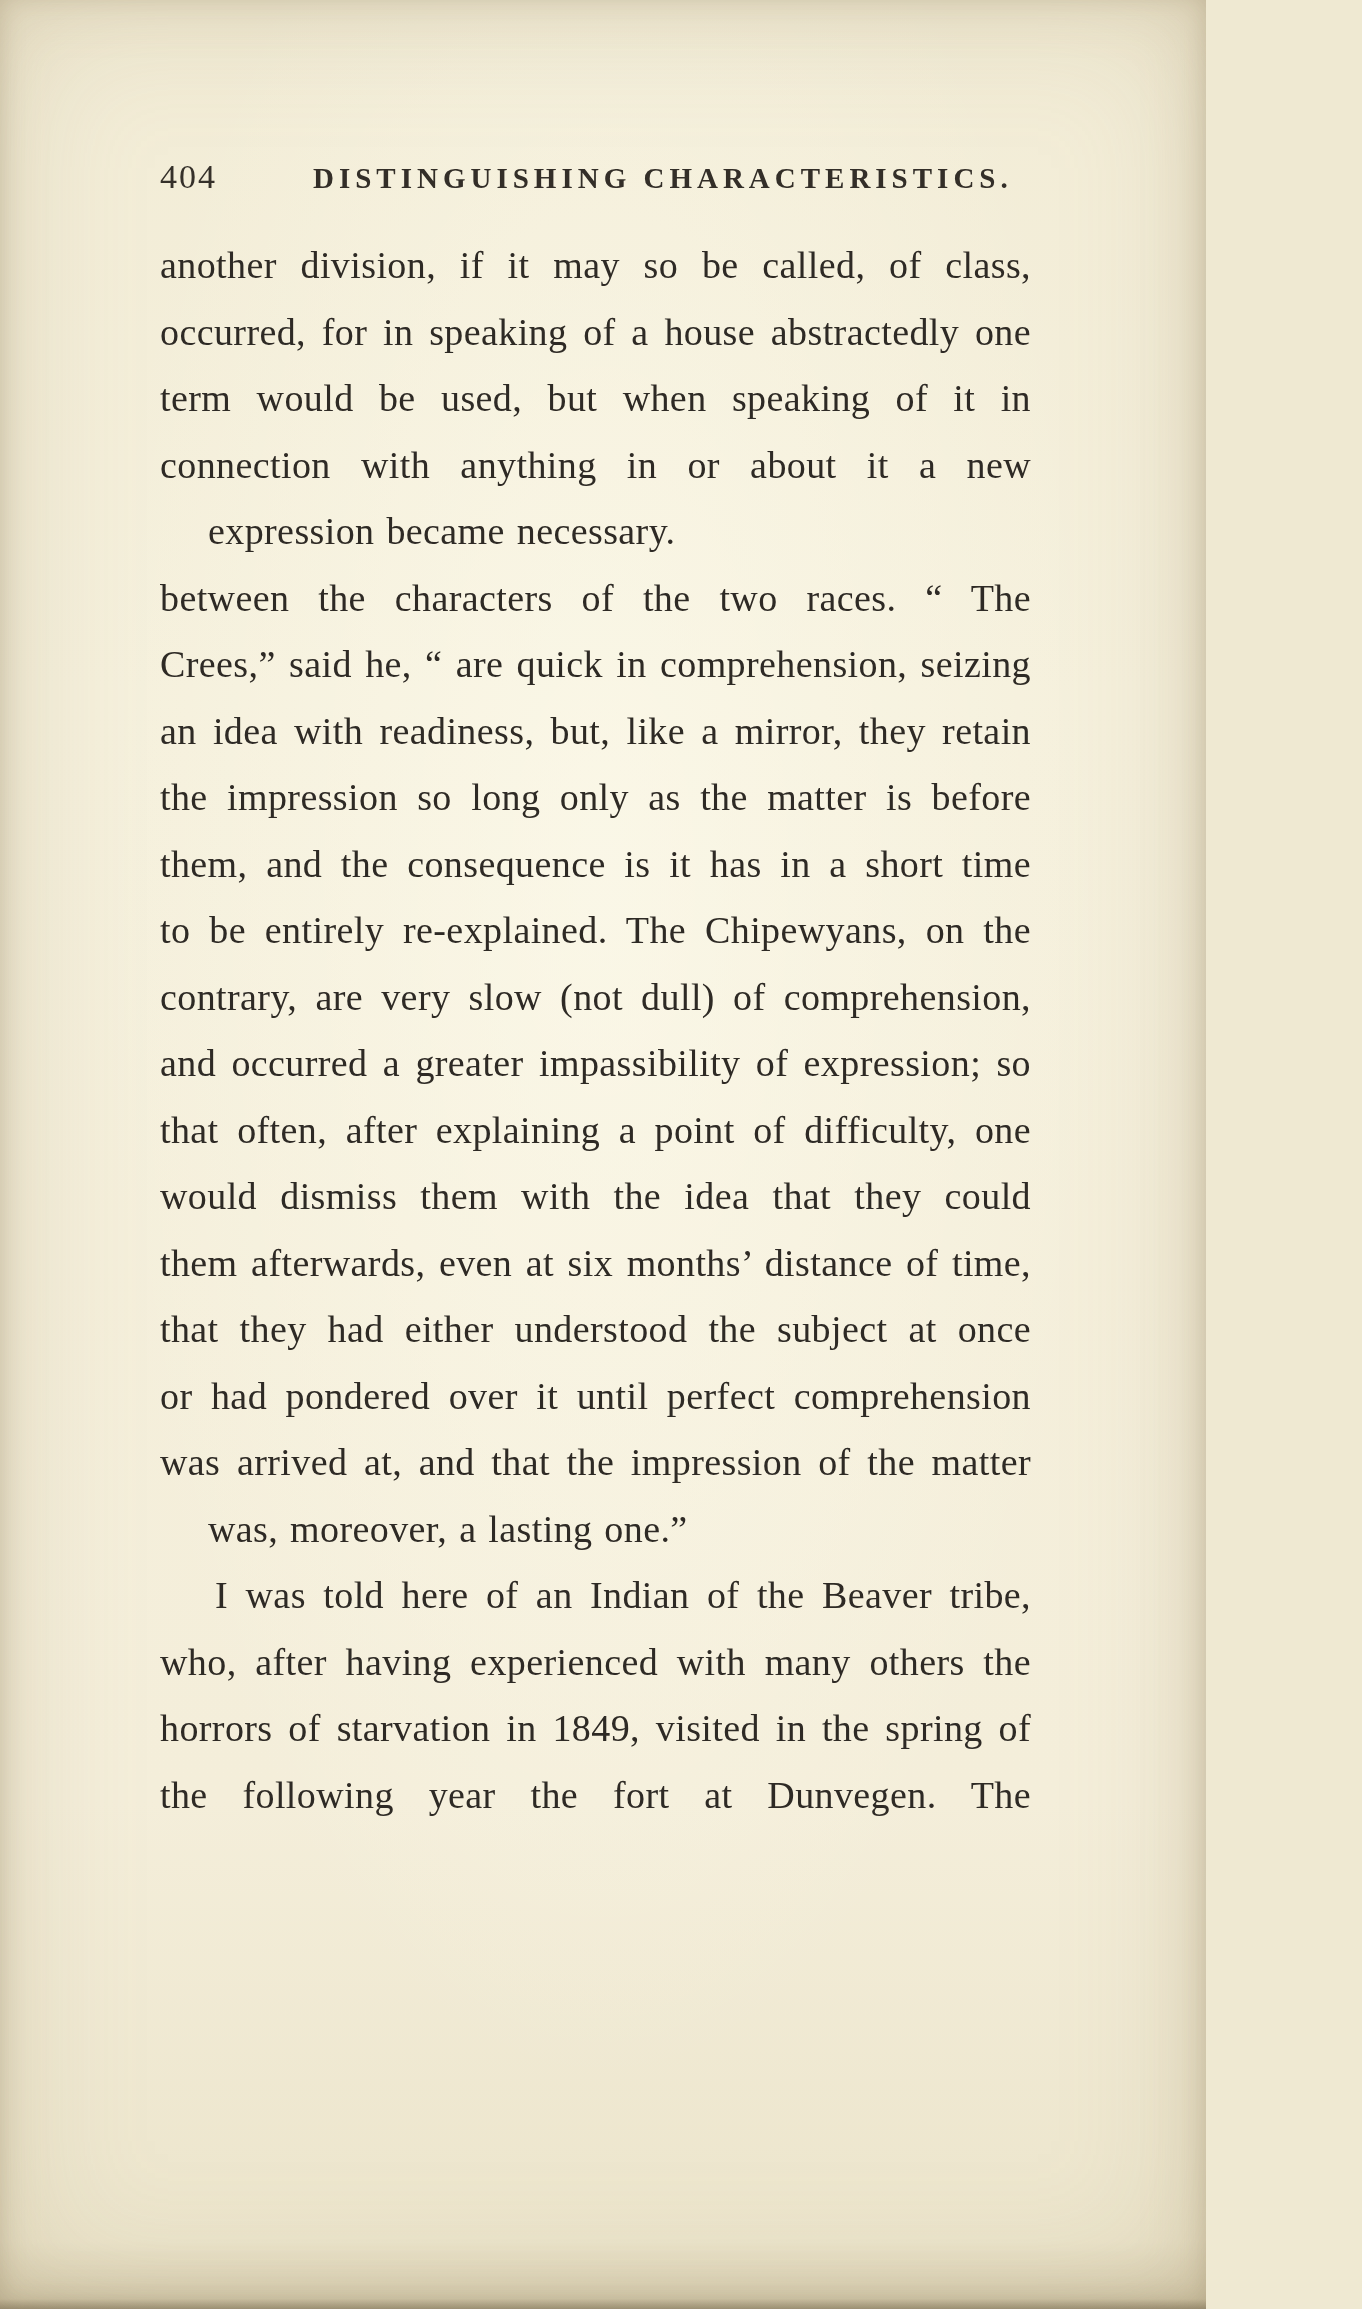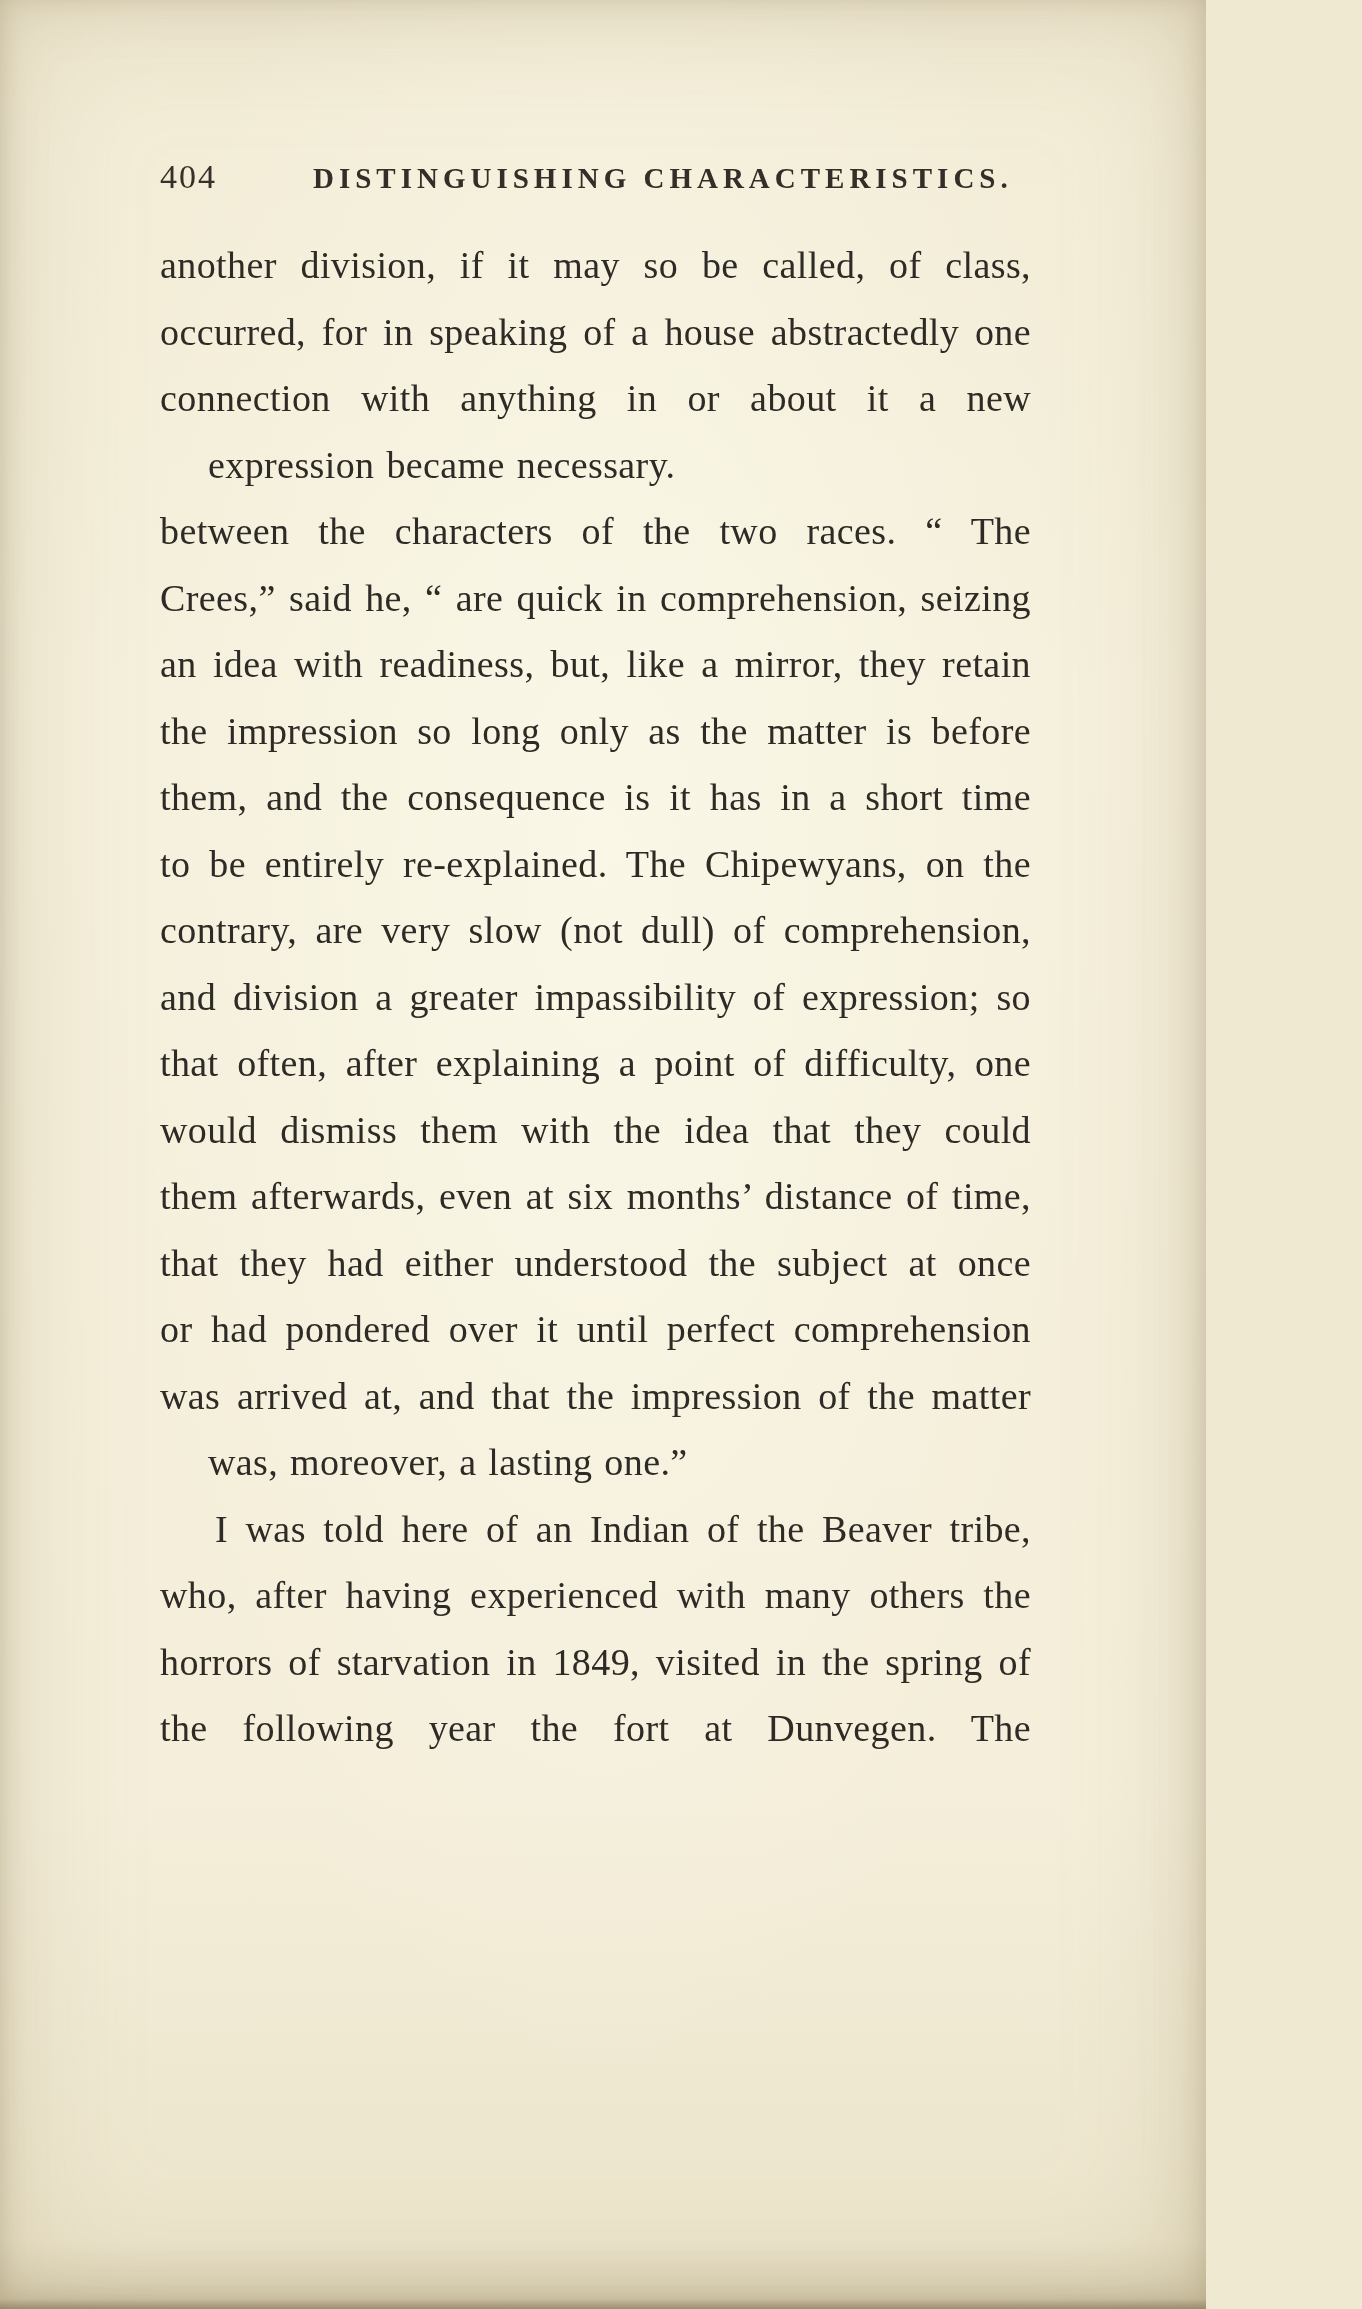--- a/index.html
+++ b/index.html
@@ -82,32 +82,33 @@
 
 <div class="page">
   <div class="header">
     <span class="pagenum">404</span>
     <span class="running-title">DISTINGUISHING CHARACTERISTICS.</span>
   </div>
   <div class="body-text" id="text-body">
       <div class="paragraph">
         <div class="line">another division, if it may so be called, of class,</div>
         <div class="line">occurred, for in speaking of a house abstractedly one</div>
+        <div class="line">term would be used, but when speaking of it in</div>
         <div class="line">connection with anything in or about it a new</div>
         <div class="line no-justify-last">expression became necessary.</div>
       </div>
       <div class="paragraph">
         <div class="line">between the characters of the two races. “ The</div>
         <div class="line">Crees,” said he, “ are quick in comprehension, seizing</div>
         <div class="line">an idea with readiness, but, like a mirror, they retain</div>
         <div class="line">the impression so long only as the matter is before</div>
         <div class="line">them, and the consequence is it has in a short time</div>
         <div class="line">to be entirely re-explained. The Chipewyans, on the</div>
         <div class="line">contrary, are very slow (not dull) of comprehension,</div>
-        <div class="line">and division a greater impassibility of expression; so</div>
+        <div class="line">and occurred a greater impassibility of expression; so</div>
         <div class="line">that often, after explaining a point of difficulty, one</div>
         <div class="line">would dismiss them with the idea that they could</div>
         <div class="line">them afterwards, even at six months’ distance of time,</div>
         <div class="line">that they had either understood the subject at once</div>
         <div class="line">or had pondered over it until perfect comprehension</div>
         <div class="line">was arrived at, and that the impression of the matter</div>
         <div class="line no-justify-last">was, moreover, a lasting one.”</div>
       </div>
       <div class="paragraph">
         <div class="line first-indent">I was told here of an Indian of the Beaver tribe,</div>

